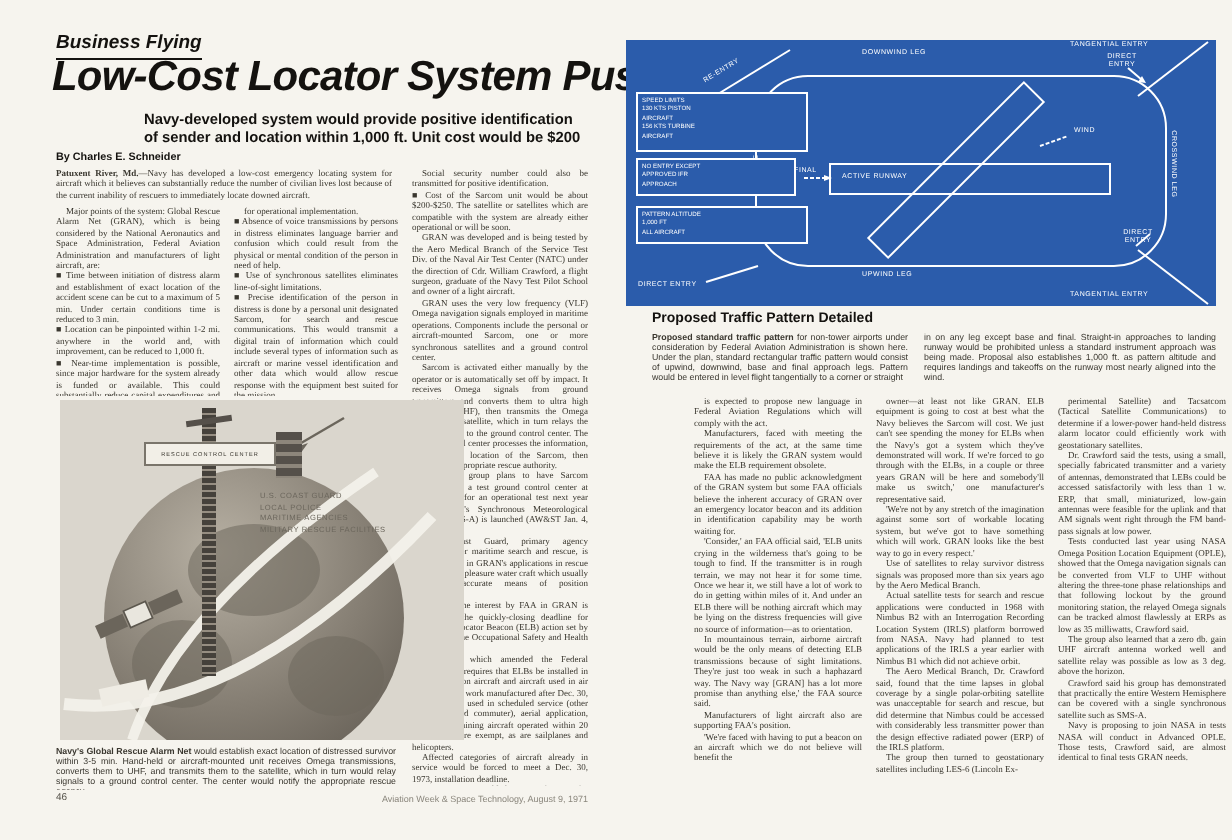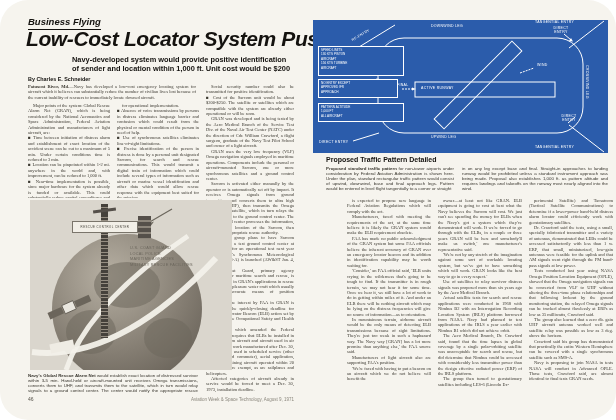--- a/index.html
+++ b/index.html
@@ -1,17 +1,17 @@
 <!DOCTYPE html>
 <html><head>
 <meta charset="utf-8">
 <style>
   html,body{margin:0;padding:0;}
   #page{position:relative;width:616px;height:420px;background:#f6f4ee;overflow:hidden;
-        font-family:"Liberation Serif",serif;color:#35322c;border-radius:28px;}
+        font-family:"Liberation Serif",serif;color:#35322c;}
   .abs{position:absolute;}
   
   .section{font:italic bold 9.5px "Liberation Sans",sans-serif;color:#14120f;
            border-bottom:1.5px solid #14120f;padding-bottom:2px;display:inline-block;}
   .title{font:italic bold 21px "Liberation Sans",sans-serif;letter-spacing:-0.4px;color:#14120f;white-space:nowrap;}
   .subtitle{font:bold 7.4px "Liberation Sans",sans-serif;color:#14120f;line-height:8.6px;margin-left:44px;}
   .byline{font:bold 5.4px "Liberation Sans",sans-serif;color:#14120f;}
   
   .col{font-size:4.5px;line-height:5.4px;text-align:justify;overflow:hidden;color:#3a372f;}
   .para{margin:0;text-indent:5px;}

